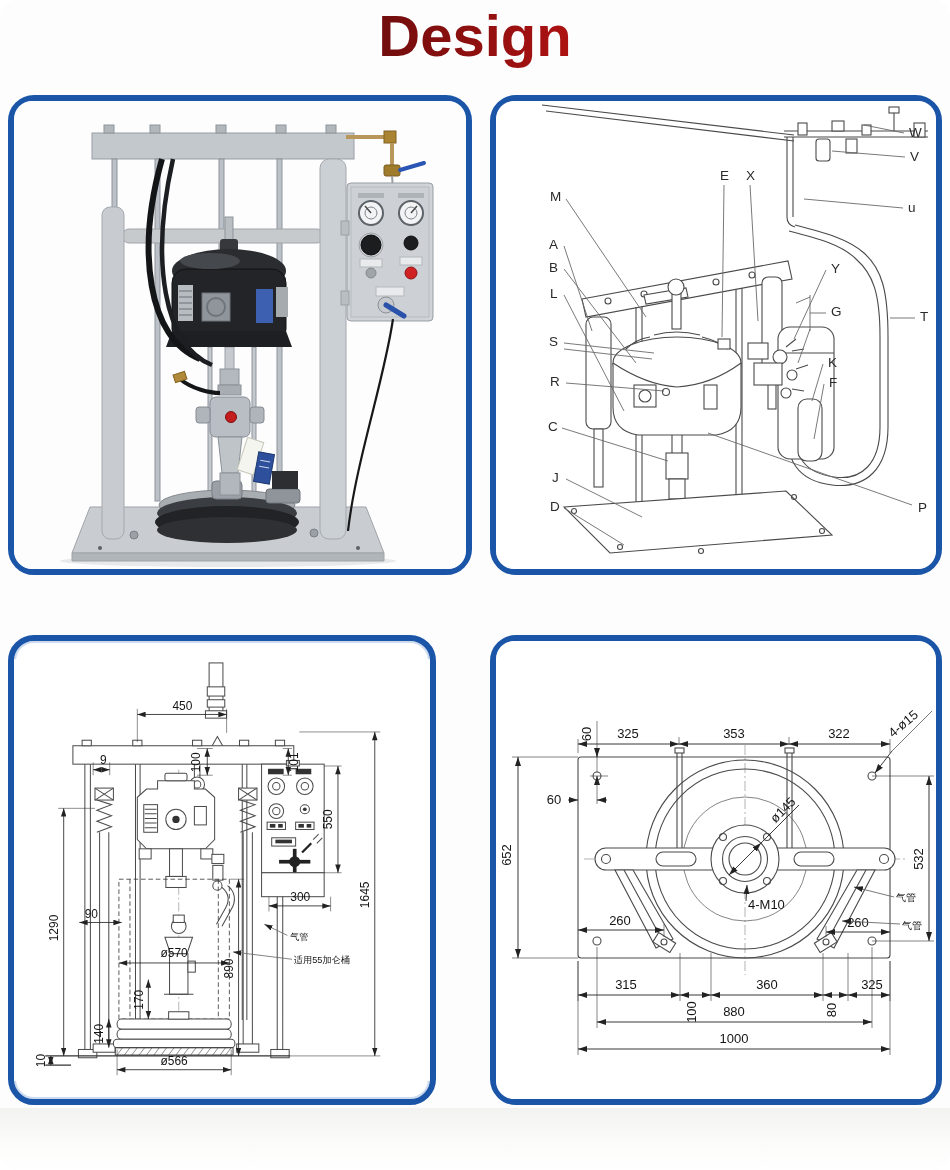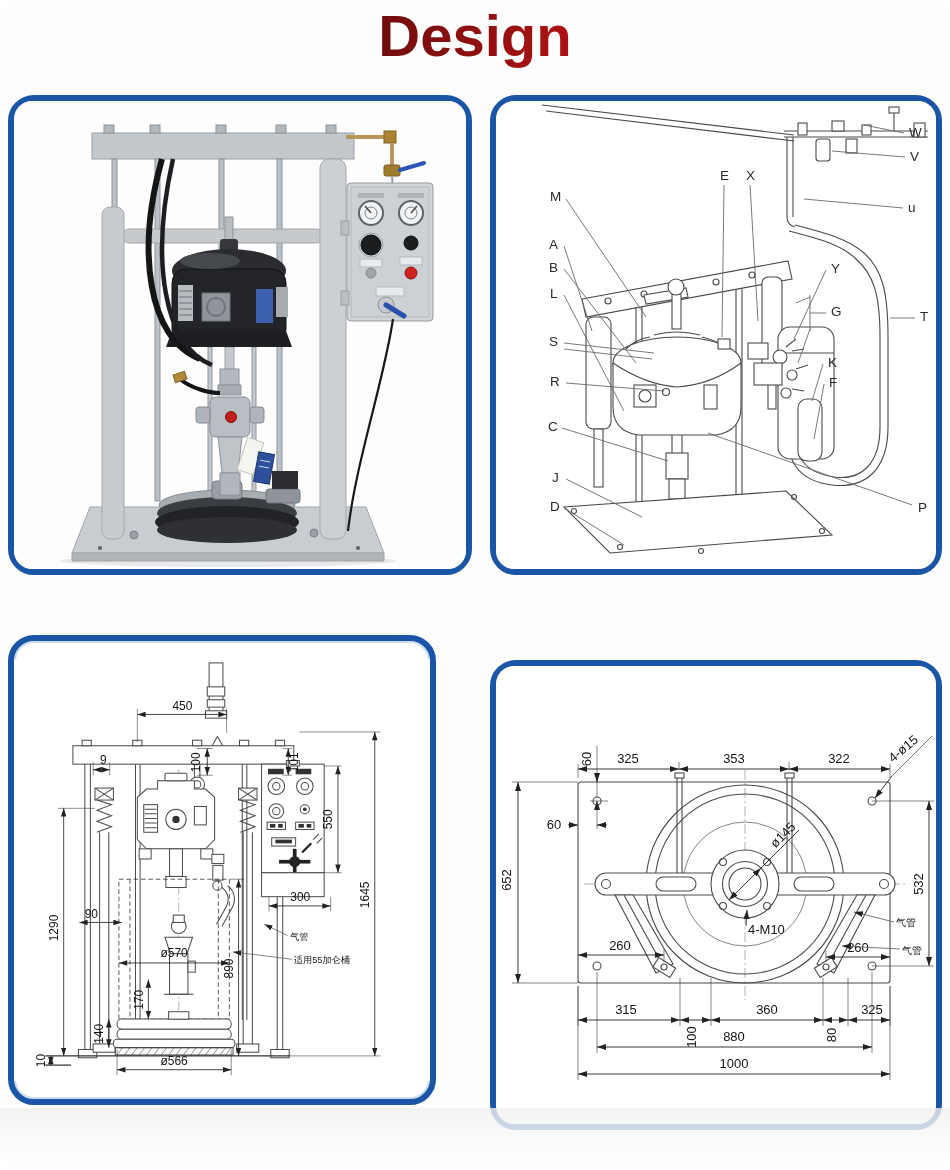--- a/index.html
+++ b/index.html
@@ -7,21 +7,21 @@
         font-family:"Liberation Sans",sans-serif;border-radius:17px;}
   .title{position:absolute;top:2px;left:0;width:100%;text-align:center;margin:0;
          font-size:58px;font-weight:bold;letter-spacing:0px;
          background:linear-gradient(90deg,#2e0606 0%,#6b0d0d 38%,#d21414 72%,#ef2424 100%);
          -webkit-background-clip:text;background-clip:text;color:transparent;}
   .panel{position:absolute;border:6px solid #1b55a7;border-radius:26px;background:#ffffff;
          box-shadow:inset 0 0 0 2px rgba(120,160,215,.38);box-sizing:border-box;}
   #p1{left:8px;top:95px;width:464px;height:480px;}
   #p2{left:490px;top:95px;width:452px;height:480px;}
   #p3{left:8px;top:635px;width:428px;height:470px;}
-  #p4{left:490px;top:635px;width:452px;height:470px;margin-top:25px;}
+  #p4{left:490px;top:635px;width:452px;height:470px;}
   .panel svg{display:block;width:100%;height:100%;border-radius:18px;}
   .wash{position:absolute;left:0;top:1108px;width:950px;height:62px;
         background:linear-gradient(180deg,#f0f0ee 0%,#fbfbfa 55%,#ffffff 100%);opacity:.8;}
   
   .ln{stroke:#4a4a4a;fill:none;stroke-width:1.1;}
   .lnf{stroke:#4a4a4a;fill:#ffffff;stroke-width:1.1;}
   .lnt{stroke:#6a6a6a;fill:none;stroke-width:.9;}
   .dl{stroke:#222222;fill:none;stroke-width:.9;}
   .ext{stroke:#333333;fill:none;stroke-width:.6;}
   .cl{stroke:#808080;fill:none;stroke-width:.6;stroke-dasharray:10 3 2 3;}

